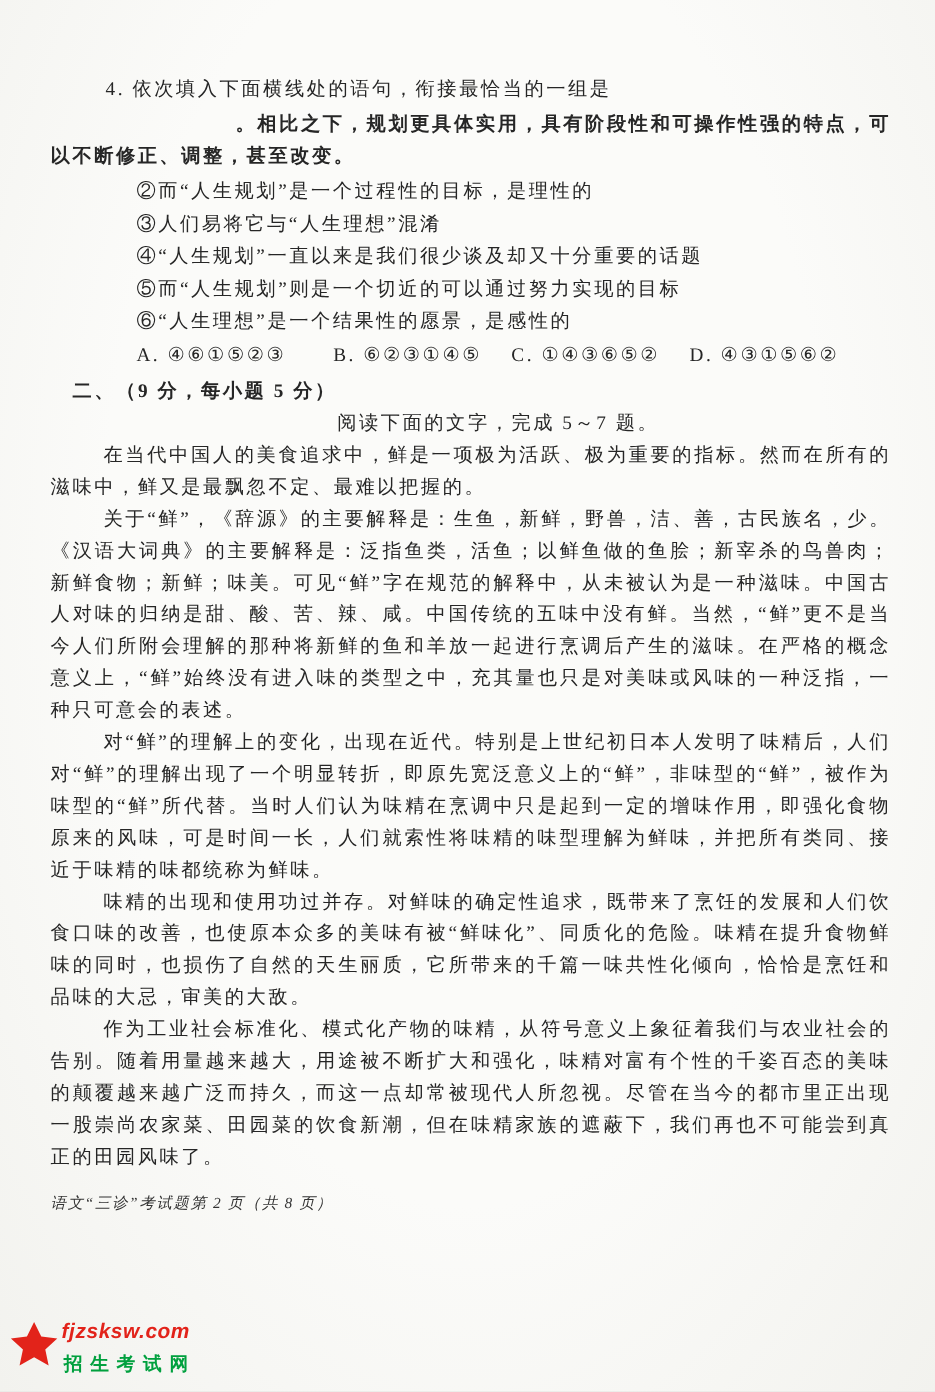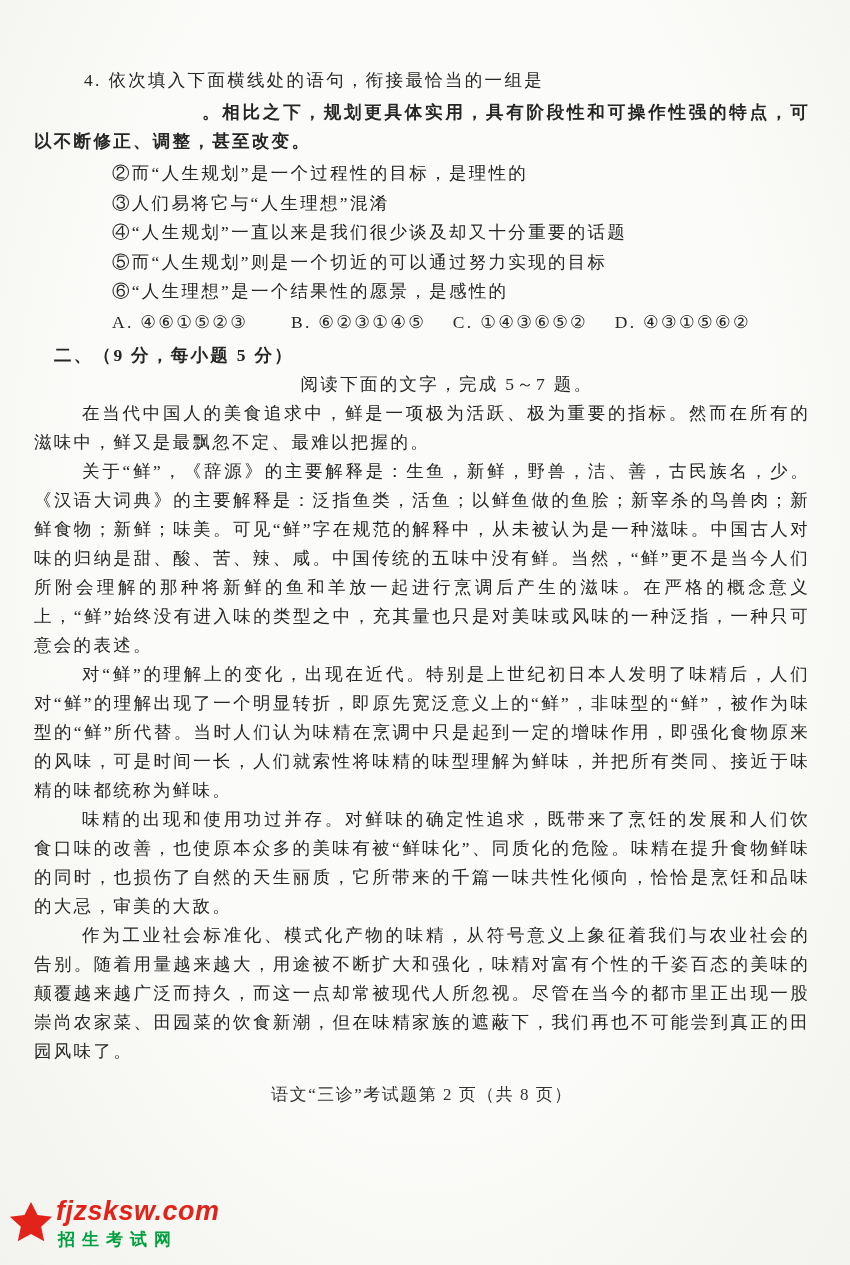--- a/index.html
+++ b/index.html
@@ -8,61 +8,62 @@
     position: relative;
     width: 850px;
     height: 1265px;
     margin: 0 auto;
     background: radial-gradient(ellipse at 50% 40%, #fbfbf9 55%, #f2f2ee 100%);
     font-family: "Liberation Serif", "DejaVu Serif", serif;
     color: #262626;
     overflow: hidden;
   }
   .content {
-    padding: 66px 40px 0 34px;
+    padding: 66px 40px 0 46px;
     font-size: 17.5px;
     letter-spacing: 2.3px;
     line-height: 29px;
   }
   .stem { padding-left: 50px; margin-bottom: 3px; }
   .continuation {
     text-indent: 168px;
     text-align: justify;
     margin-bottom: 3px;
     font-weight: bold;
   }
   .items { padding-left: 78px; }
   .item { line-height: 29.5px; }
   .options { padding-left: 78px; margin-top: 1px; margin-bottom: 4px; white-space: nowrap; }
   .options span.gap-a { margin-right: 36px; }
   .options span.gap { margin-right: 20px; }
   .section-heading { padding-left: 20px; font-weight: bold; margin-top: 2px; }
   .instruction { padding-left: 50px; text-align: center; }
   .para { text-indent: 48px; text-align: justify; }
   .page-footer {
-    text-align: center;
-    font-size: 17px;
+    text-align: left;
+    font-size: 14px;
     letter-spacing: 1.5px;
     margin-top: 14px;
     color: #333;
+    font-style: italic;
   }
   .watermark {
     position: absolute;
     left: 8px;
     bottom: 14px;
     display: flex;
     align-items: flex-start;
   }
   .wm-star { width: 46px; height: 46px; margin-right: 2px; margin-top: 2px; }
   .wm-text { display: flex; flex-direction: column; }
   .wm-site {
     font-family: "Liberation Sans", "DejaVu Sans", sans-serif;
     font-weight: 800;
     font-style: italic;
-    font-size: 27px;
+    font-size: 19px;
     line-height: 28px;
     letter-spacing: 0.5px;
   }
   .wm-caption {
     font-family: "Liberation Sans", "DejaVu Sans", sans-serif;
     font-weight: bold;
     font-size: 17px;
     letter-spacing: 7px;
     margin-top: 3px;
     margin-left: 2px;

